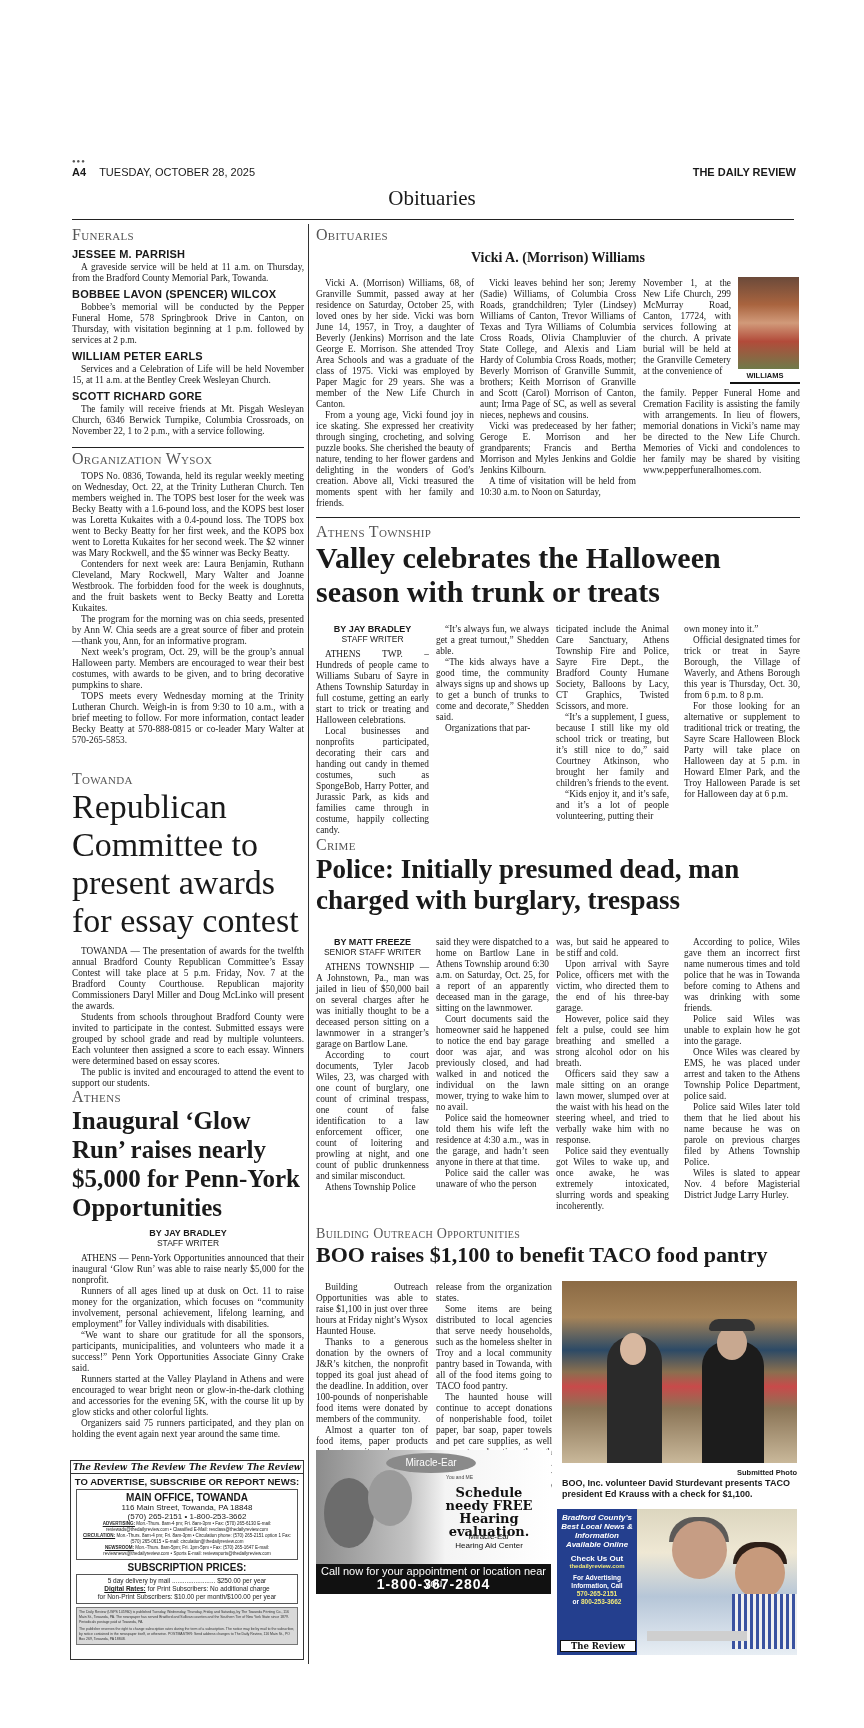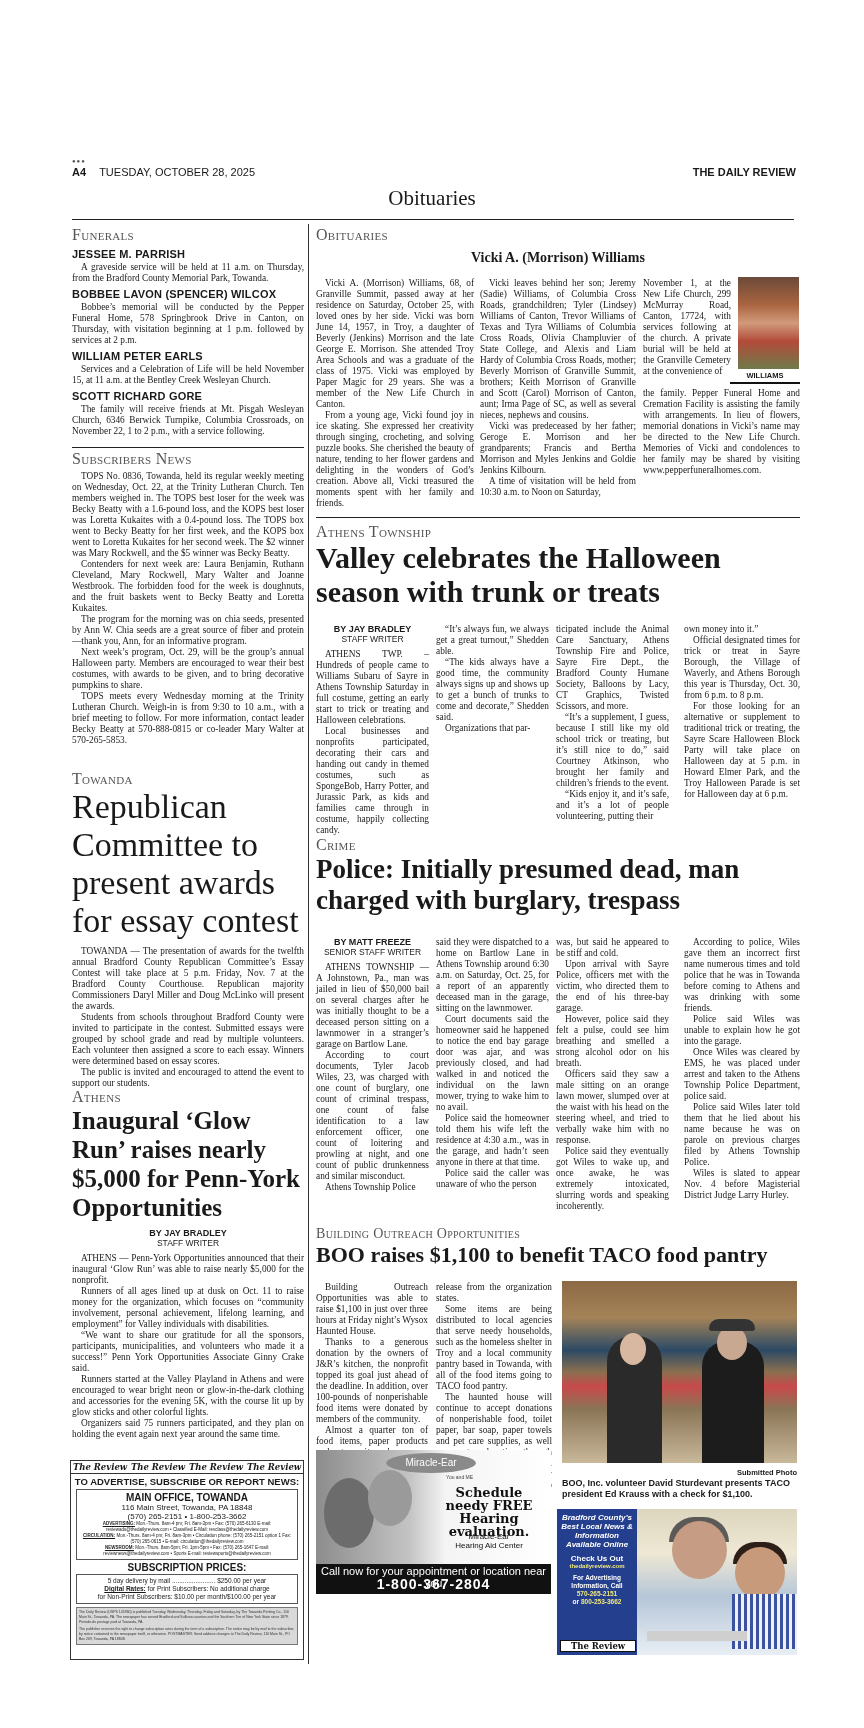--- a/index.html
+++ b/index.html
@@ -90,21 +90,21 @@
   <div class="fname">BOBBEE LAVON (SPENCER) WILCOX</div>
   <p class="t">Bobbee’s memorial will be conducted by the Pepper Funeral Home, 578 Springbrook Drive in Canton, on Thursday, with visitation beginning at 1 p.m. followed by services at 2 p.m.</p>
   <div class="fname">WILLIAM PETER EARLS</div>
   <p class="t">Services and a Celebration of Life will be held November 15, at 11 a.m. at the Bentley Creek Wesleyan Church.</p>
   <div class="fname">SCOTT RICHARD GORE</div>
   <p class="t">The family will receive friends at Mt. Pisgah Wesleyan Church, 6346 Berwick Turnpike, Columbia Crossroads, on November 22, 1 to 2 p.m., with a service following.</p>
 </div>
 <div class="hline" style="left:72px;top:447px;width:232px;"></div>
 
 <div class="col" style="left:72px;top:450px;width:232px;">
-  <div class="kicker">Subscribers News</div>
+  <div class="kicker">Organization Wysox</div>
   <p class="t" style="margin-top:3px">TOPS No. 0836, Towanda, held its regular weekly meeting on Wednesday, Oct. 22, at the Trinity Lutheran Church. Ten members weighed in. The TOPS best loser for the week was Becky Beatty with a 1.6-pound loss, and the KOPS best loser was Loretta Kukaites with a 0.4-pound loss. The TOPS box went to Becky Beatty for her first week, and the KOPS box went to Loretta Kukaites for her second week. The $2 winner was Mary Rockwell, and the $5 winner was Becky Beatty.</p>
   <p class="t">Contenders for next week are: Laura Benjamin, Ruthann Cleveland, Mary Rockwell, Mary Walter and Joanne Westbrook. The forbidden food for the week is doughnuts, and the fruit baskets went to Becky Beatty and Loretta Kukaites.</p>
   <p class="t">The program for the morning was on chia seeds, presented by Ann W. Chia seeds are a great source of fiber and protein—thank you, Ann, for an informative program.</p>
   <p class="t">Next week’s program, Oct. 29, will be the group’s annual Halloween party. Members are encouraged to wear their best costumes, with awards to be given, and to bring decorative pumpkins to share.</p>
   <p class="t">TOPS meets every Wednesday morning at the Trinity Lutheran Church. Weigh-in is from 9:30 to 10 a.m., with a brief meeting to follow. For more information, contact leader Becky Beatty at 570-888-0815 or co-leader Mary Walter at 570-265-5853.</p>
 </div>
 
 <div class="col" style="left:72px;top:770px;width:232px;">
   <div class="kicker">Towanda</div>
   <h2 class="head-big">Republican Committee to present awards for essay contest</h2>

